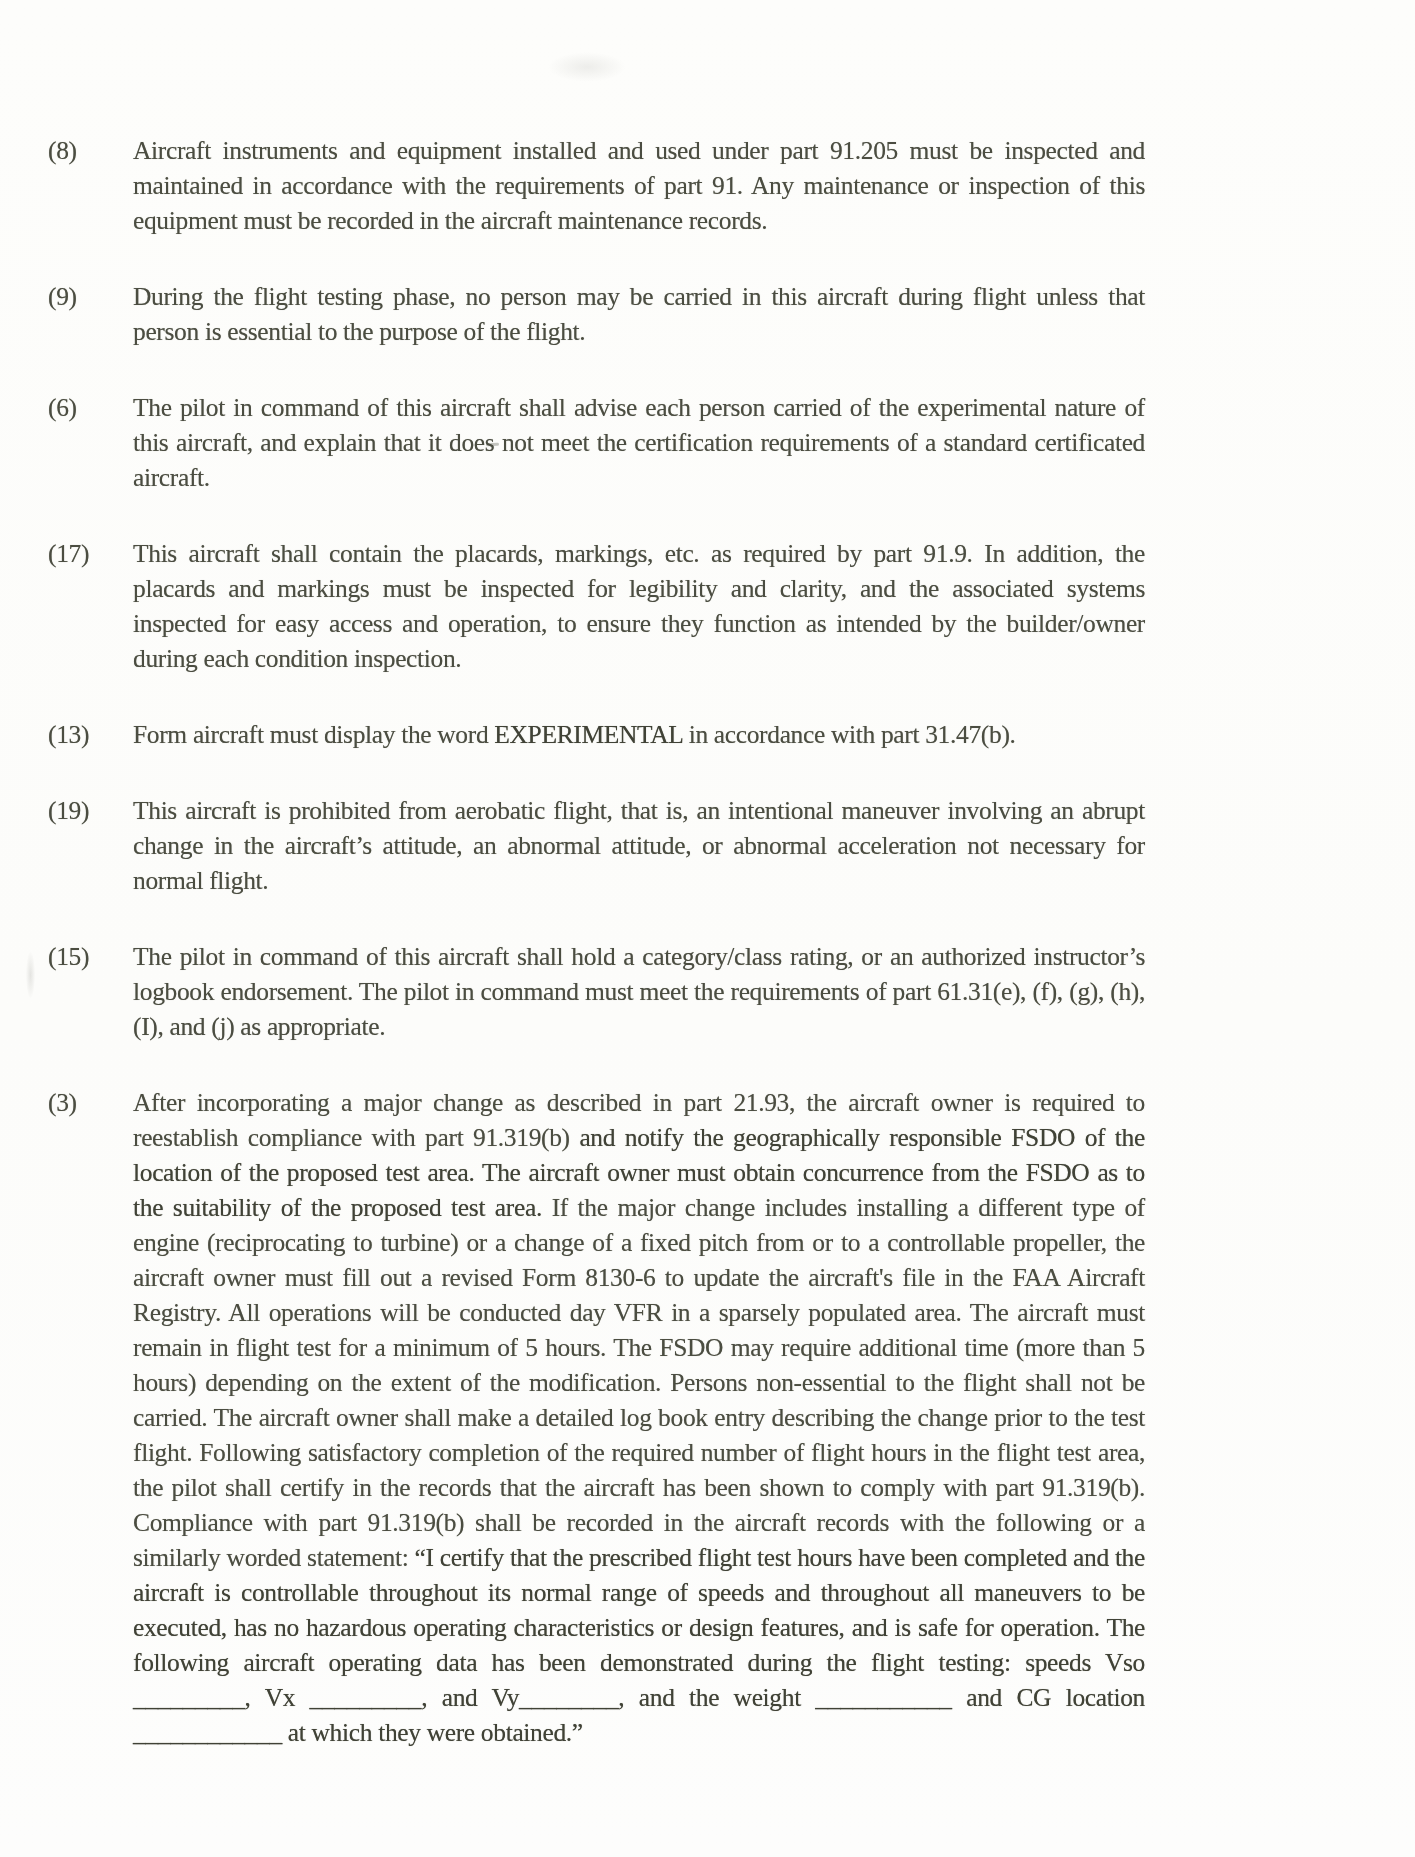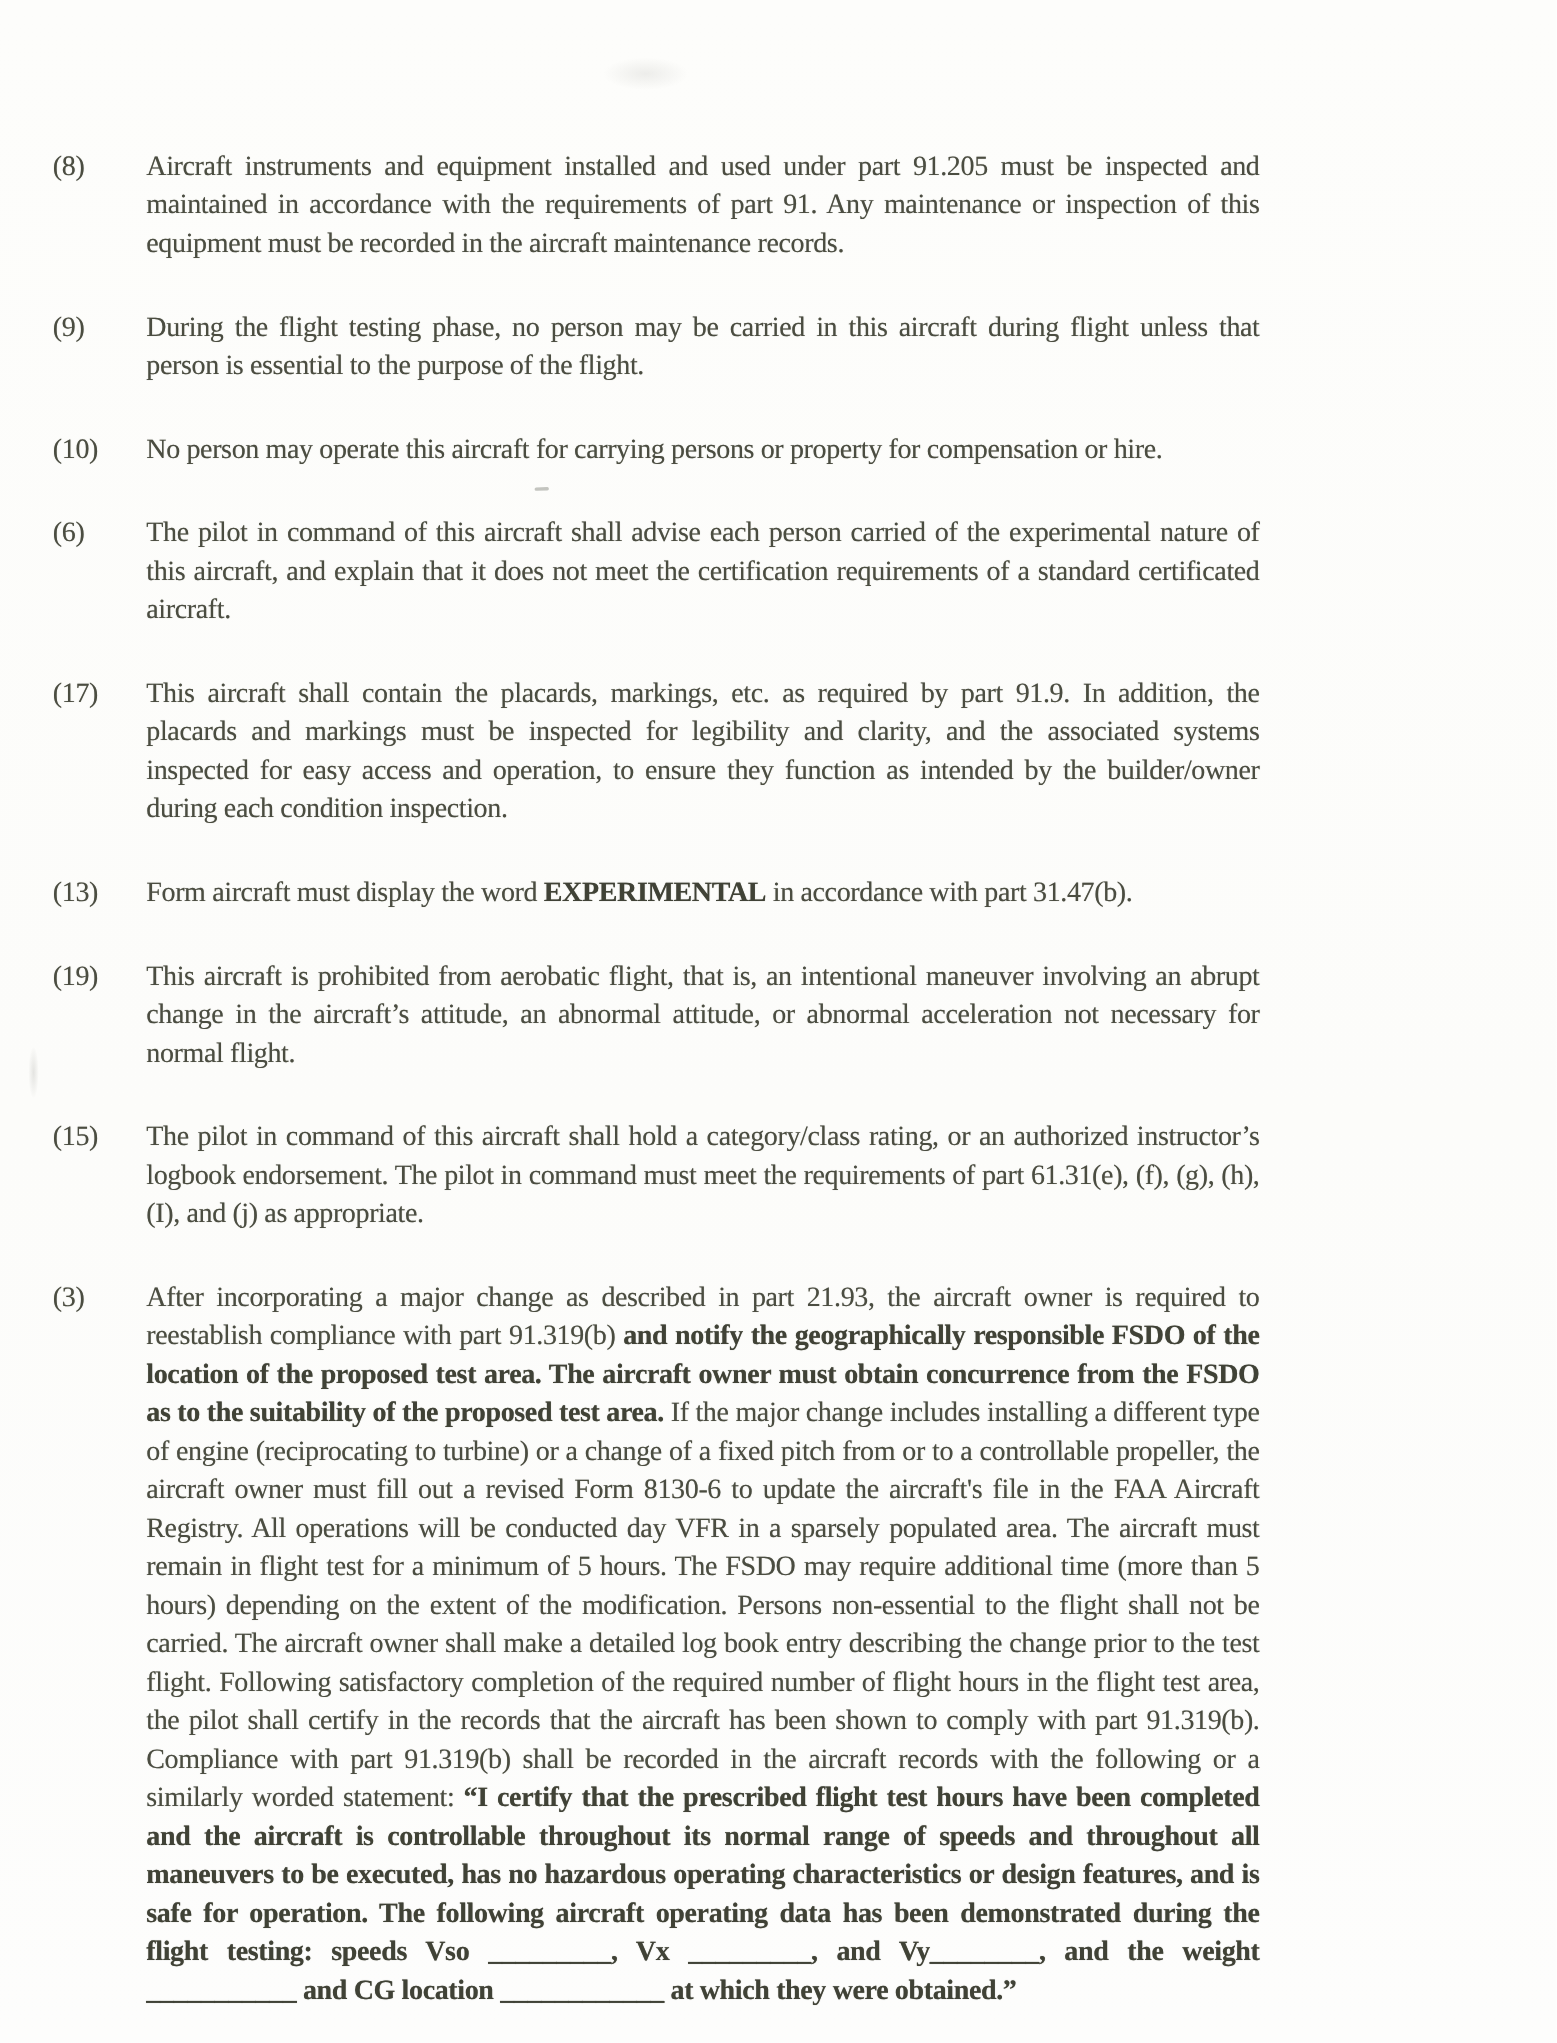--- a/index.html
+++ b/index.html
@@ -34,21 +34,21 @@
   .num {
     flex: 0 0 85px;
     width: 85px;
     white-space: nowrap;
   }
   .text {
     width: 1012px;
     text-align: justify;
   }
   .text b {
-    font-weight: bold;
+    font-weight: normal;
     color: #404236;
     text-shadow: 0 0 0.7px rgba(64, 66, 54, 0.65);
   }
   
   .smudge-top {
     position: absolute;
     left: 548px; top: 52px;
     width: 78px; height: 30px;
     background: radial-gradient(ellipse at center, rgba(120,120,112,0.12) 0%, rgba(120,120,112,0) 70%);
     border-radius: 50%;
@@ -81,24 +81,20 @@
     <div class="item">
       <div class="num">(8)</div>
       <div class="text"><span>Aircraft instruments and equipment installed and used under part 91.205 must be inspected and maintained in accordance with the requirements of part 91. Any maintenance or inspection of this equipment must be recorded in the aircraft maintenance records.</span></div>
     </div>
 
     <div class="item">
       <div class="num">(9)</div>
       <div class="text"><span>During the flight testing phase, no person may be carried in this aircraft during flight unless that person is essential to the purpose of the flight.</span></div>
     </div>
 
-    <div class="item">
-      <div class="num">(10)</div>
-      <div class="text"><span>No person may operate this aircraft for carrying persons or property for compensation or hire.</span></div>
-    </div>
 
     <div class="item">
       <div class="num">(6)</div>
       <div class="text"><span>The pilot in command of this aircraft shall advise each person carried of the experimental nature of this aircraft, and explain that it does not meet the certification requirements of a standard certificated aircraft.</span></div>
     </div>
 
     <div class="item">
       <div class="num">(17)</div>
       <div class="text"><span>This aircraft shall contain the placards, markings, etc. as required by part 91.9. In addition, the placards and markings must be inspected for legibility and clarity, and the associated systems inspected for easy access and operation, to ensure they function as intended by the builder/owner during each condition inspection.</span></div>
     </div>

